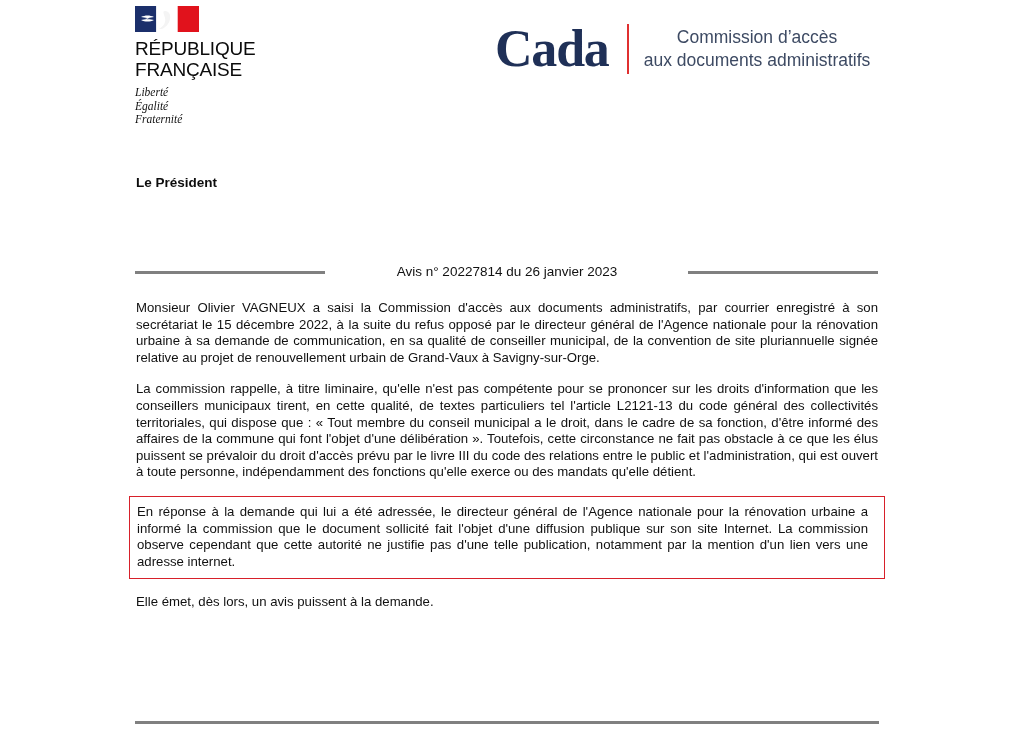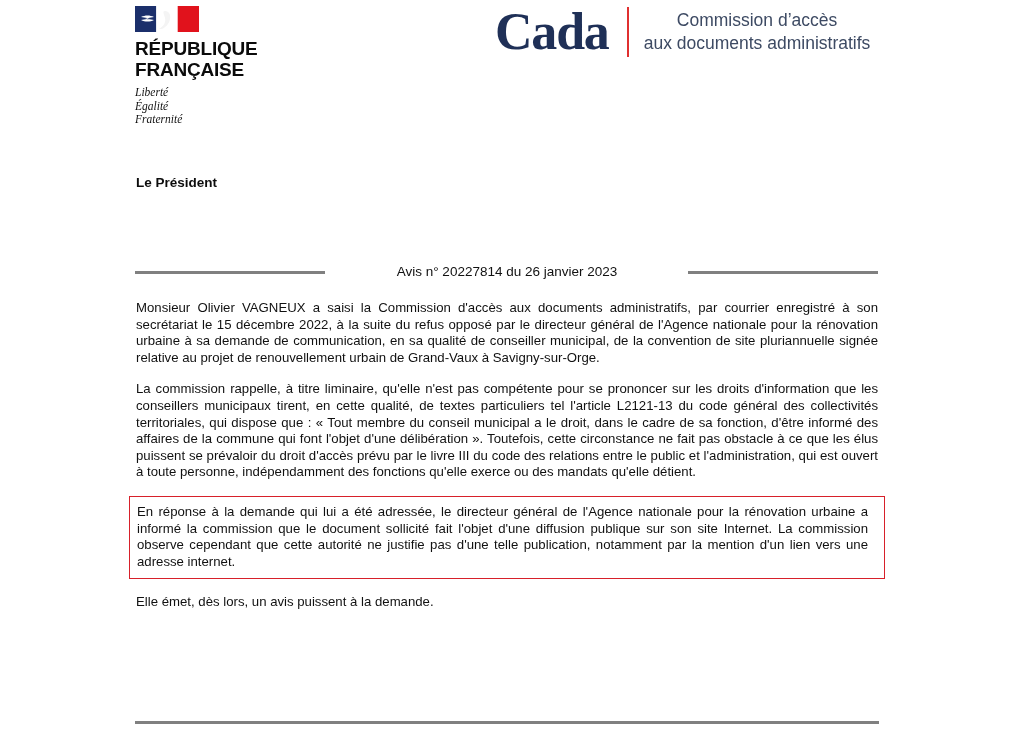--- a/index.html
+++ b/index.html
@@ -42,42 +42,42 @@
     width: 220px;
   }
   .flag {
     width: 64px;
     height: 26px;
     display: block;
   }
   .rf-name {
     margin-top: 7px;
     font-family: "Liberation Sans", sans-serif;
-    font-weight: bold;
+    font-weight: normal;
     font-size: 19px;
     line-height: 20.5px;
     letter-spacing: -0.2px;
     color: #0b0b0b;
     white-space: pre-line;
   }
   .rf-motto {
     margin-top: 6px;
     font-family: "Liberation Serif", serif;
     font-style: italic;
     font-size: 11.5px;
     line-height: 13.6px;
     color: #121212;
     white-space: pre-line;
   }
 
   
   .cada-logo {
     position: absolute;
     left: 495px;
-    top: 2px;
+    top: 19px;
     display: flex;
     align-items: center;
     height: 60px;
   }
   .cada-word {
     font-family: "Liberation Serif", serif;
     font-weight: bold;
     font-size: 52px;
     line-height: 52px;
     color: #1f3057;

